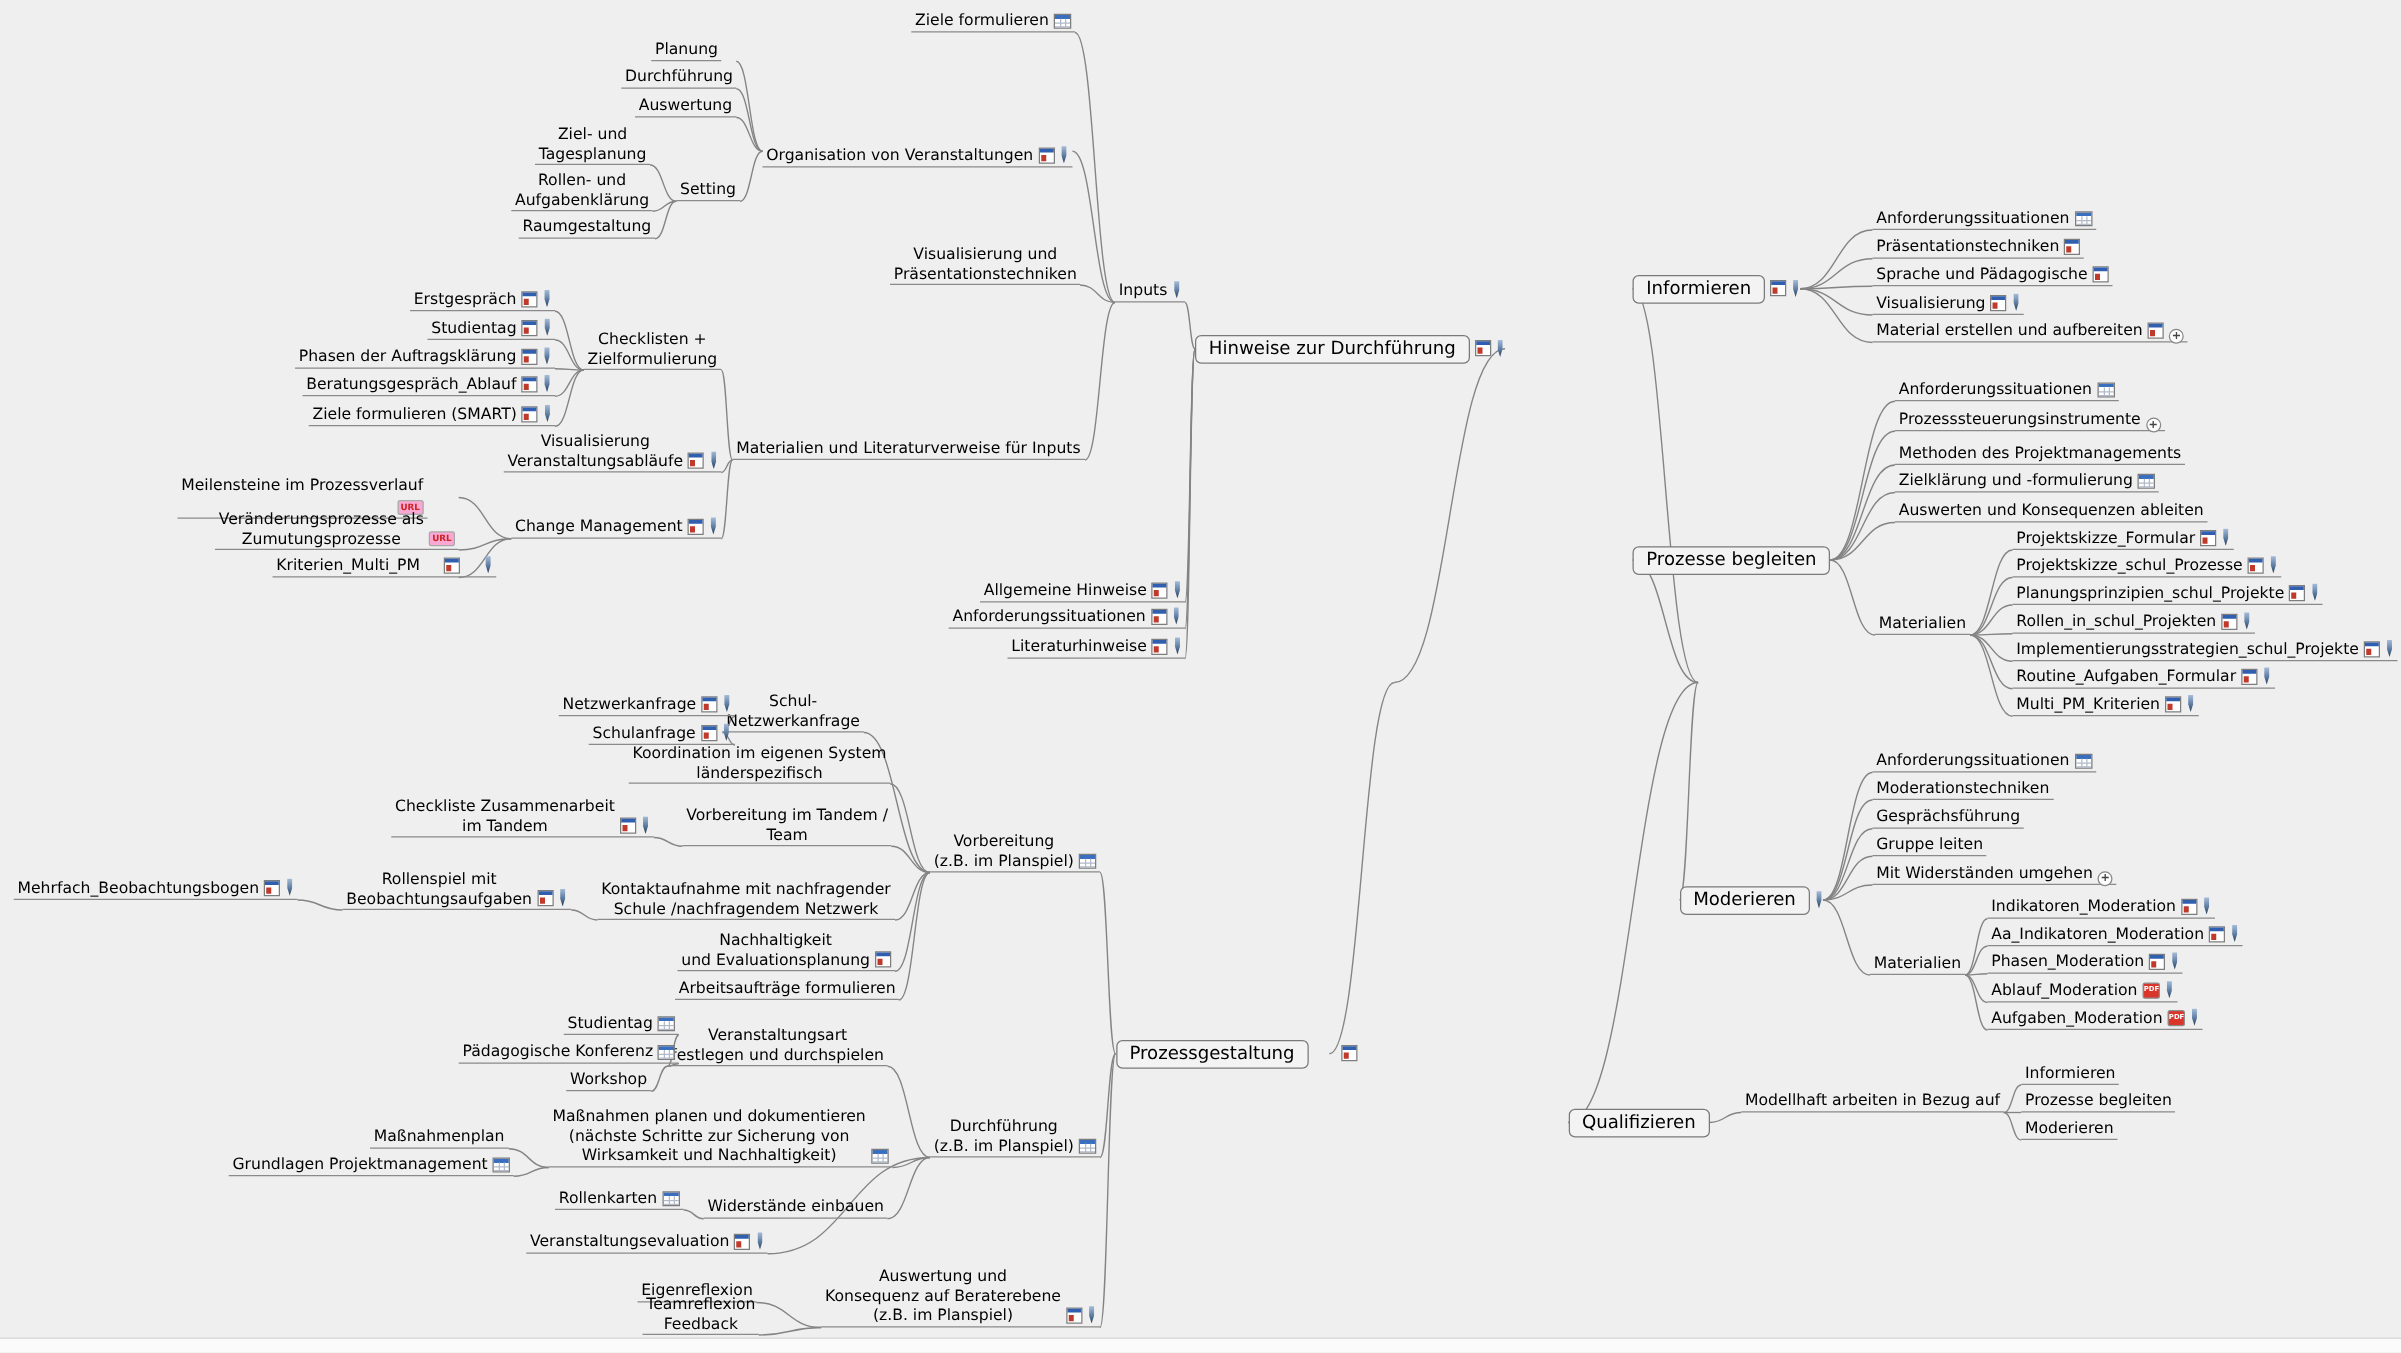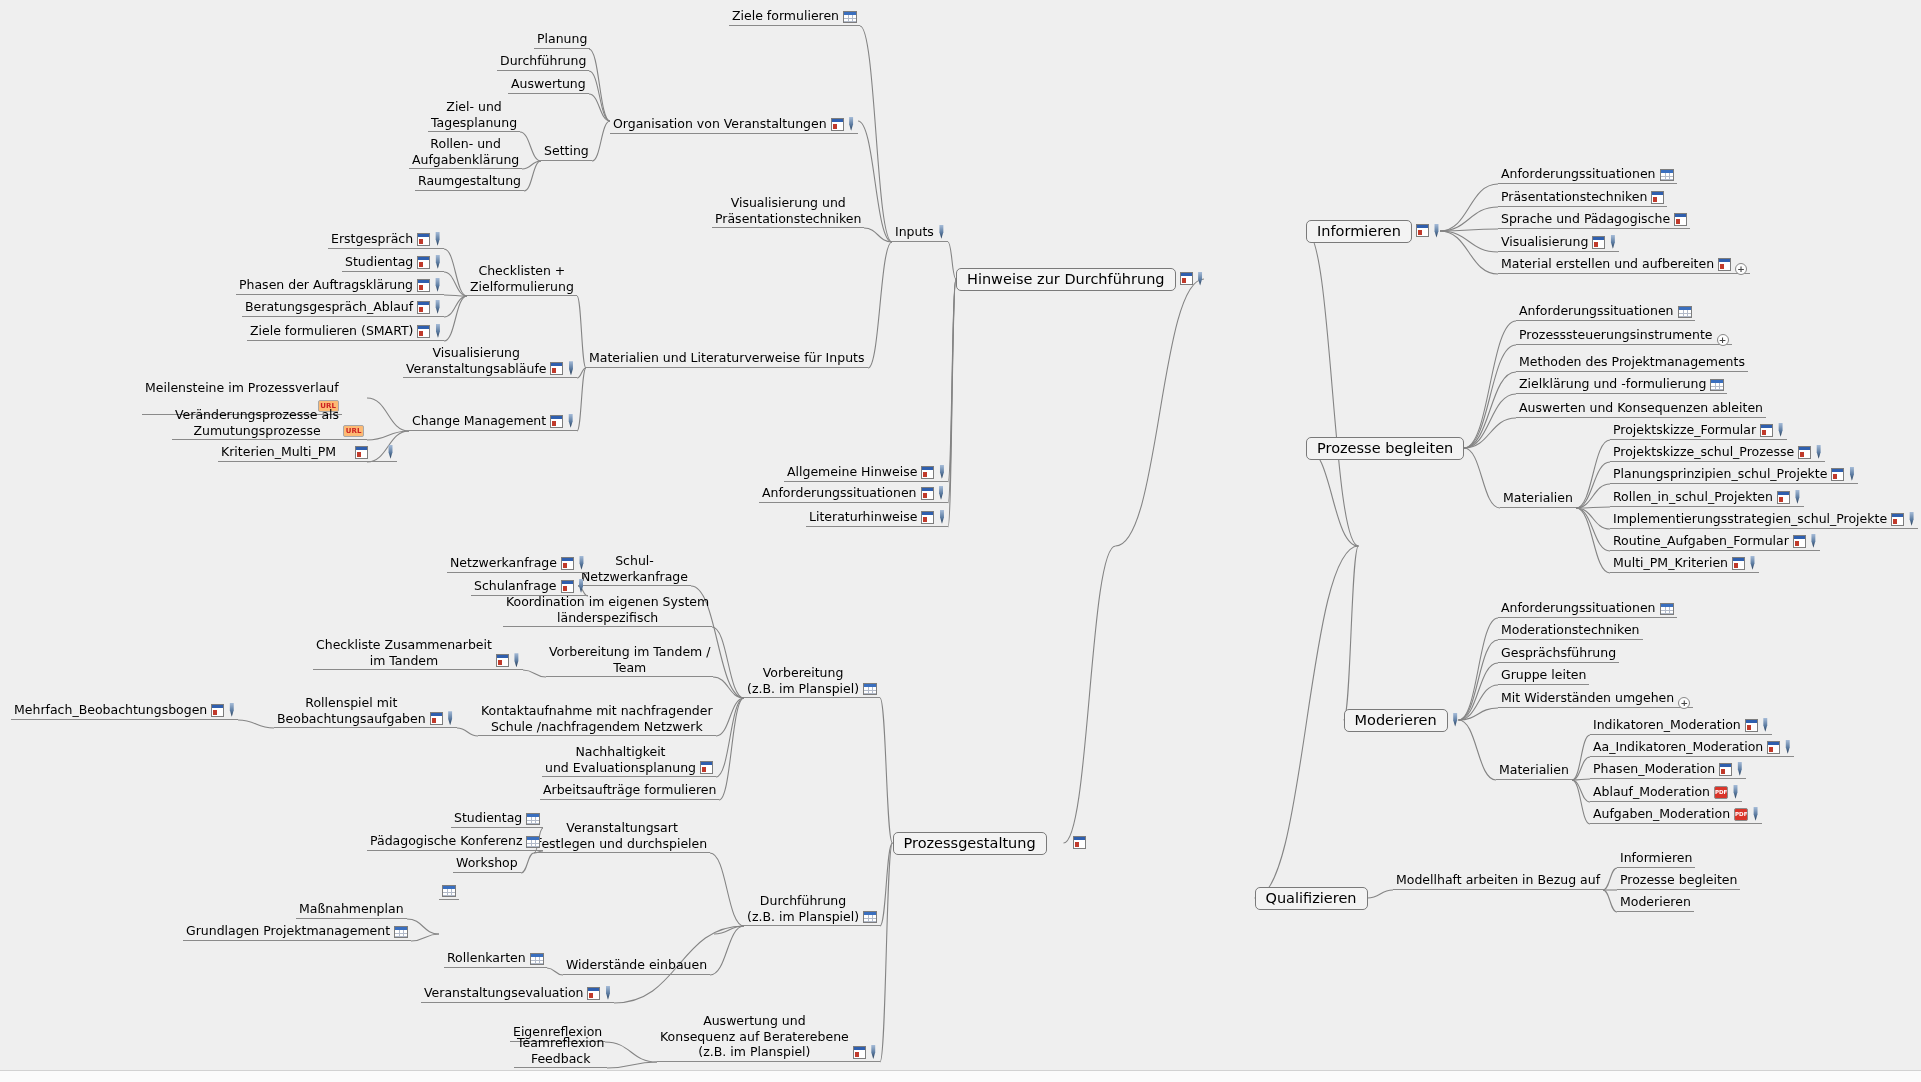--- a/index.html
+++ b/index.html
@@ -37,21 +37,21 @@
   .ic-doc::after { content:""; position:absolute; left:1px; bottom:1px; width:4px; height:5px; background:#c03a2b; }
   .ic-pen {
     width:7px; height:14px;
     background:linear-gradient(180deg,#a6bcd8 0%,#5a7aa0 55%,#233852 100%);
     clip-path:polygon(22% 0,78% 0,78% 55%,50% 100%,22% 55%);
   }
   .ic-table { width:14px; height:12px; border:1px solid #7d7d7d; background:linear-gradient(#3a6fbf 0 3px,#fff 3px); position:relative; }
   .ic-table::before { content:""; position:absolute; left:0; right:0; top:6px; height:1px; background:#b2bac9; box-shadow:0 3px 0 #b2bac9; }
   .ic-table::after { content:""; position:absolute; top:3px; bottom:0; left:4px; width:1px; background:#b2bac9; box-shadow:4px 0 0 #b2bac9; }
   .ic-url {
-    min-width:21px; height:12px; background:#fdba74; border:1px solid #a8a8a8; border-radius:2px;
+    min-width:21px; height:12px; background:#f9a8d4; border:1px solid #a8a8a8; border-radius:2px;
     color:#cc2222; font-size:7px; font-weight:bold; line-height:10px; text-align:center;
   }
   .ic-pdf {
     width:14px; height:13px; background:#da352a; border:1px solid #8d8d8d; border-radius:2px;
     color:#fff; font-size:5.5px; font-weight:bold; line-height:11px; text-align:center;
   }
   .ic-plus {
     width:12px; height:12px; border-radius:50%; border:1px solid #888; background:#fdfdfd;
     color:#444; font-size:9px; font-weight:bold; line-height:10px; text-align:center;
     transform:translateY(4px);
@@ -170,21 +170,21 @@
     </div>
     <div class="node u-node" style="left: 729px; top: 8px;">
       <span class="txt">Ziele formulieren</span>
       <span class="ic ic-table"></span>
     </div>
     <div class="node u-node" style="left: 610px; top: 116px;">
       <span class="txt">Organisation von Veranstaltungen</span>
       <span class="ic ic-doc"></span>
       <span class="ic ic-pen"></span>
     </div>
-    <div class="node u-node" style="left: 534px; top: 31px;">
+    <div class="node u-node" style="left: 521px; top: 31px;">
       <span class="txt">Planung</span>
     </div>
     <div class="node u-node" style="left: 497px; top: 53px;">
       <span class="txt">Durchführung</span>
     </div>
     <div class="node u-node" style="left: 508px; top: 76px;">
       <span class="txt">Auswertung</span>
     </div>
     <div class="node u-node" style="left: 541px; top: 143px;">
       <span class="txt">Setting</span>
@@ -350,20 +350,23 @@
       <span class="ic ic-table"></span>
     </div>
     <div class="node u-node" style="left: 367px; top: 833px;">
       <span class="txt">Pädagogische Konferenz</span>
       <span class="ic ic-table"></span>
     </div>
     <div class="node u-node" style="left: 453px; top: 855px;">
       <span class="txt">Workshop</span>
     </div>
     <div class="node u-node" style="left: 439px; top: 885px;">
+      <span class="txt">Maßnahmen planen und dokumentieren
+(nächste Schritte zur Sicherung von
+Wirksamkeit und Nachhaltigkeit)</span>
       <span class="ic ic-table"></span>
     </div>
     <div class="node u-node" style="left: 296px; top: 901px;">
       <span class="txt">Maßnahmenplan</span>
     </div>
     <div class="node u-node" style="left: 183px; top: 923px;">
       <span class="txt">Grundlagen Projektmanagement</span>
       <span class="ic ic-table"></span>
     </div>
     <div class="node u-node" style="left: 563px; top: 957px;">

